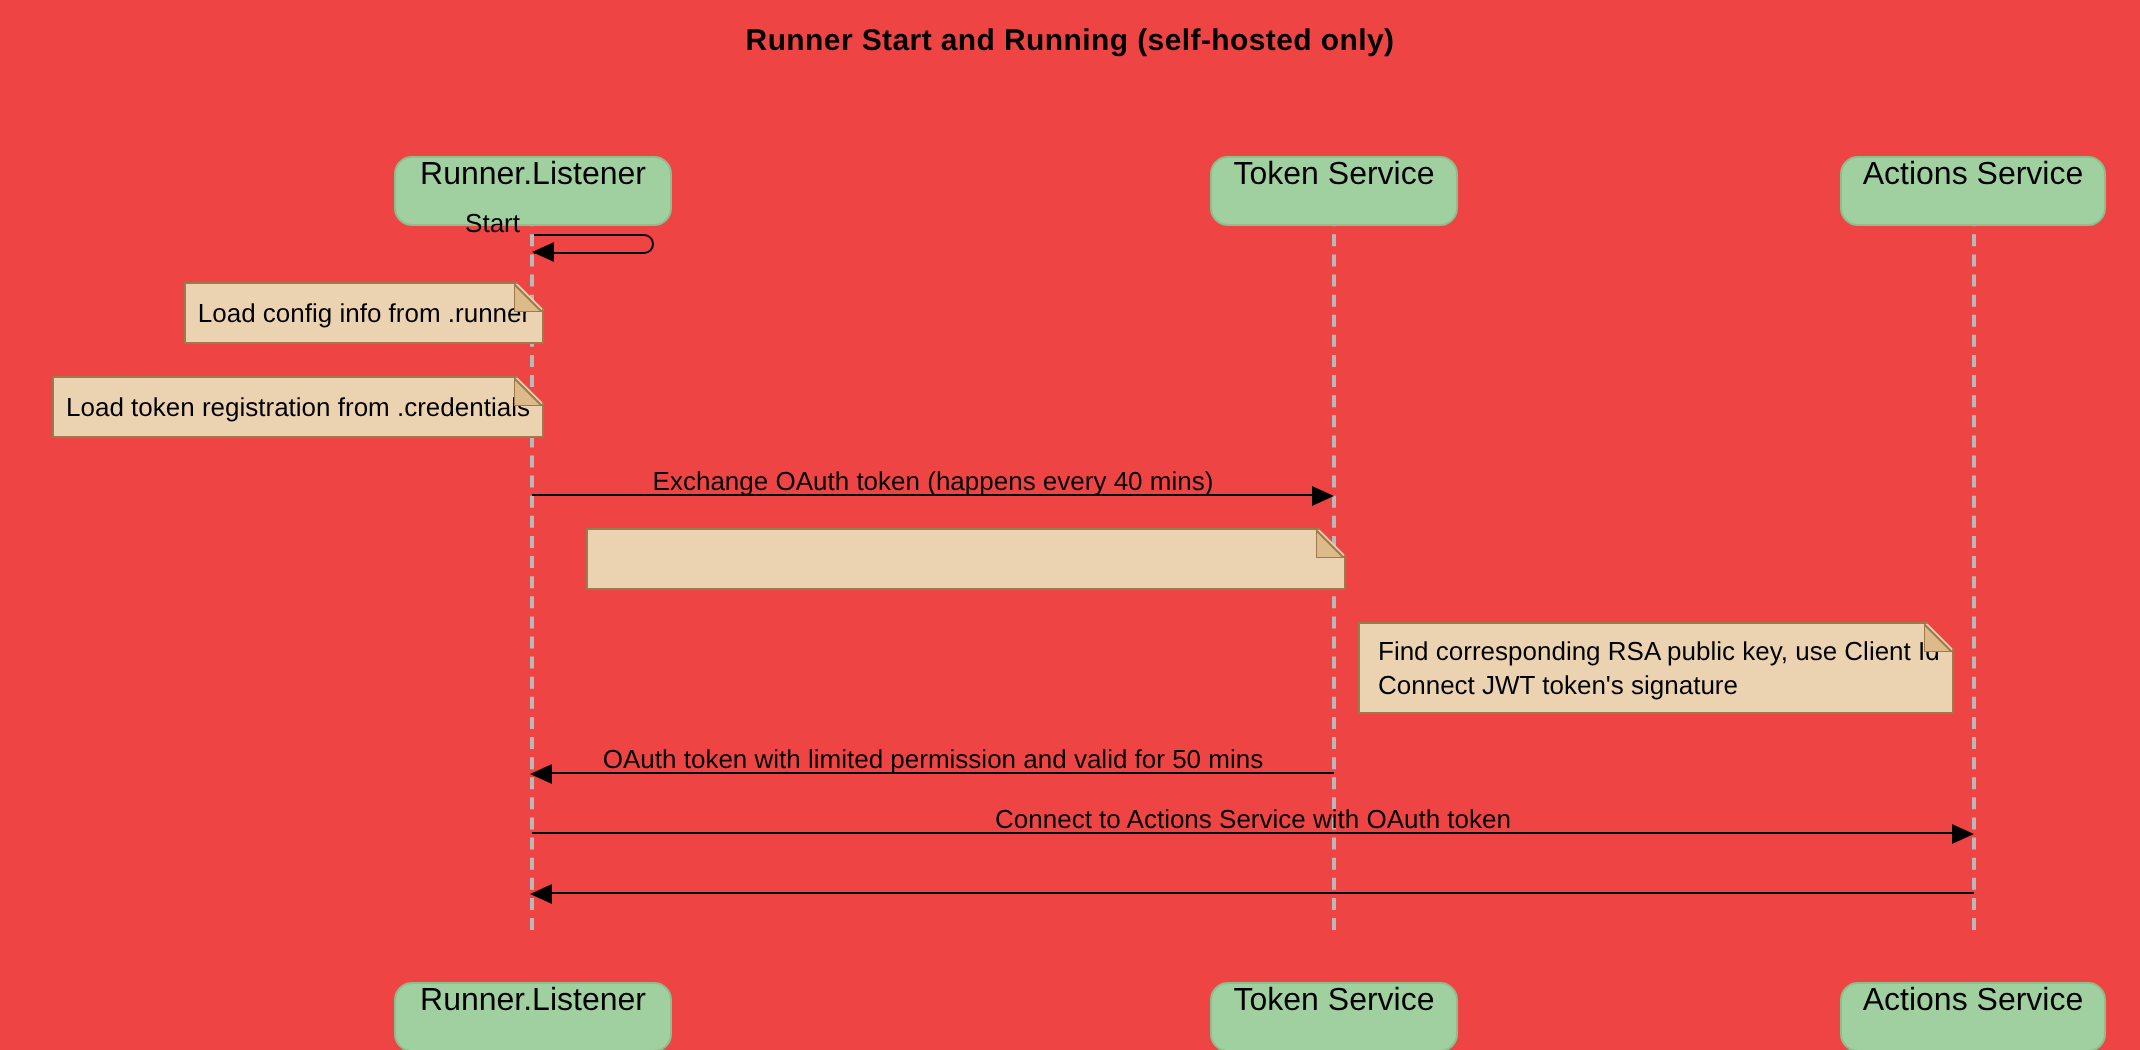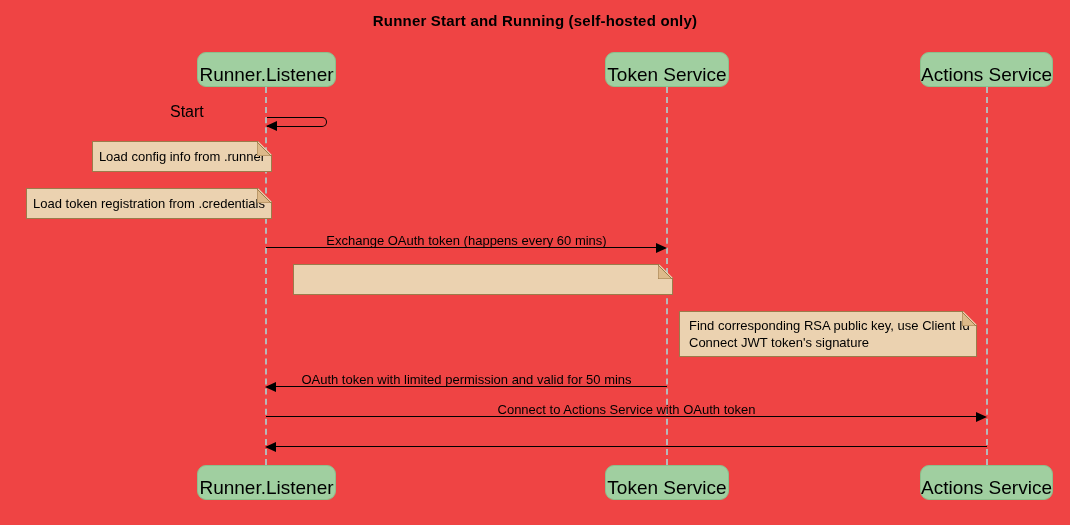--- a/index.html
+++ b/index.html
@@ -6,22 +6,22 @@
   #canvas {
     position:relative; width:1070px; height:525px; background:#ef4444;
     font-family:"Liberation Sans", sans-serif; color:#000; overflow:hidden;
   }
   .title {
     position:absolute; left:0; top:12px; width:1070px; text-align:center;
     font-size:15px; font-weight:bold; letter-spacing:0.2px;
   }
   .actor {
     position:absolute; height:35px; background:#A0CFA0; border:1px solid #8CBF8C;
-    border-radius:9px; display:flex; align-items:flex-end; justify-content:center;
-    font-size:19px; box-sizing:border-box;
+    border-radius:9px; display:flex; align-items:flex-start; justify-content:center;
+    font-size:16px; box-sizing:border-box;margin-top:26px;
   }
   .lifeline {
     position:absolute; top:87px; height:378px; width:0;
     border-left:2px dashed #B8B8B8;
   }
   .msg-line { position:absolute; height:0; border-top:1.4px solid #000; }
   .msg-label {
     position:absolute; font-size:13px; text-align:center; white-space:nowrap;
     height:15px; line-height:15px;
   }
@@ -44,22 +44,22 @@
     position:absolute; background:#EBD2B0; border:1px solid #9B7B4B;
     box-sizing:border-box; font-size:13px; display:flex; flex-direction:column;
     justify-content:center; padding:4px 9px; white-space:nowrap;
     clip-path: polygon(0 0, calc(100% - 14px) 0, 100% 14px, 100% 100%, 0 100%);
   }
   .note .fold { position:absolute; top:0; right:0; }
   .note.center { align-items:center;margin-left:16px; }
   .note.left { align-items:flex-start; }
   .note .line { height:17px; line-height:17px; }
   .start-label {
-    position:absolute; left:170px; top:104px; width:90px; 
-    font-size:16px; height:15px; line-height:15px;
+    position:absolute; left:170px; top:104px; width:90px; text-align:right;
+    font-size:13px; height:15px; line-height:15px;
   }
 </style>
 </head>
 <body>
 
 <div id="canvas">
 
   <div class="title">Runner Start and Running (self-hosted only)</div>
 
   <div class="lifeline" style="left:265px;"></div>
@@ -87,21 +87,21 @@
       </svg>
   </div>
 
   <div class="note center" style="left:10px; top:188px; width:246px; height:31px;">
     <span class="line">Load token registration from .credentials</span>
     <svg class="fold" width="14" height="14">
         <path d="M0 0 L14 14 L0 14 Z" fill="#DDBA8A" stroke="#9B7B4B" stroke-width="1"></path>
       </svg>
   </div>
 
-  <div class="msg-label" style="left:266px; top:233px; width:401px;">Exchange OAuth token (happens every 60 mins)</div>
+  <div class="msg-label" style="left:266px; top:233px; width:401px;">Exchange OAuth token (happens every 40 mins)</div>
   <div class="msg-line" style="left:266px; top:247px; width:392px;"></div>
   <div class="arrow-right" style="left:656px; top:243px;"></div>
 
   <div class="note center" style="left:277px; top:264px; width:380px; height:31px;">
     <svg class="fold" width="14" height="14">
         <path d="M0 0 L14 14 L0 14 Z" fill="#DDBA8A" stroke="#9B7B4B" stroke-width="1"></path>
       </svg>
   </div>
 
   <div class="note left" style="left:679px; top:311px; width:298px; height:46px;">

